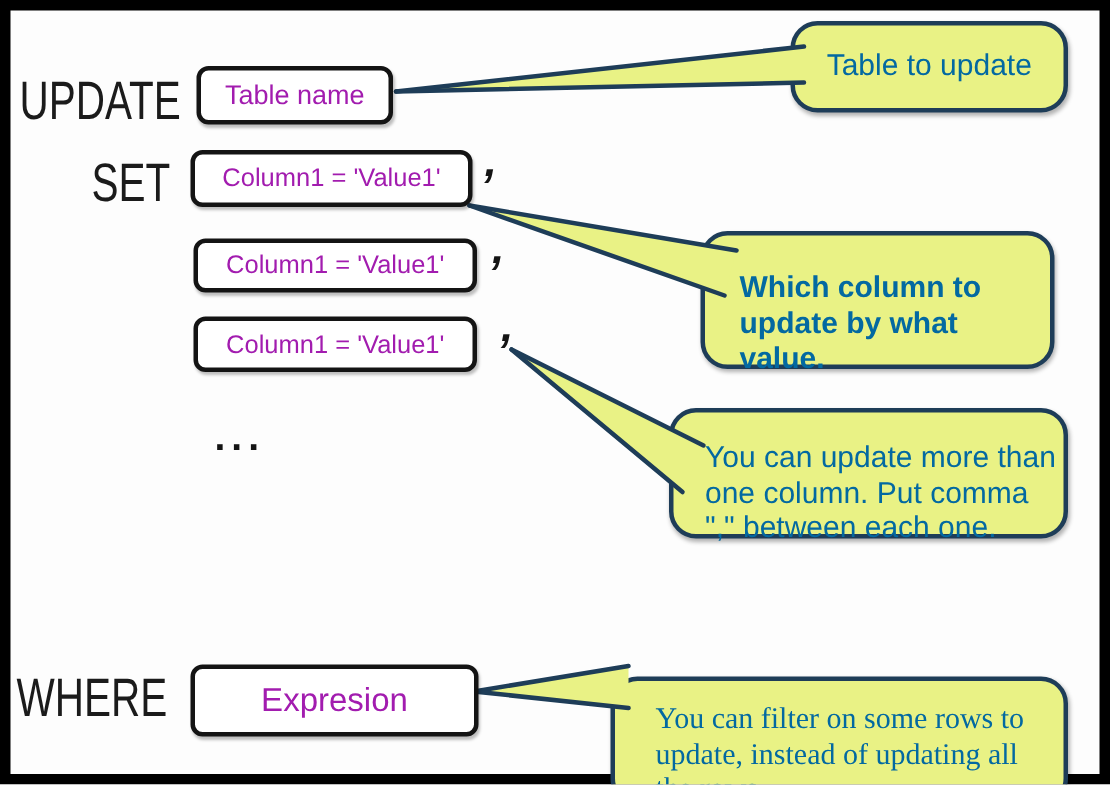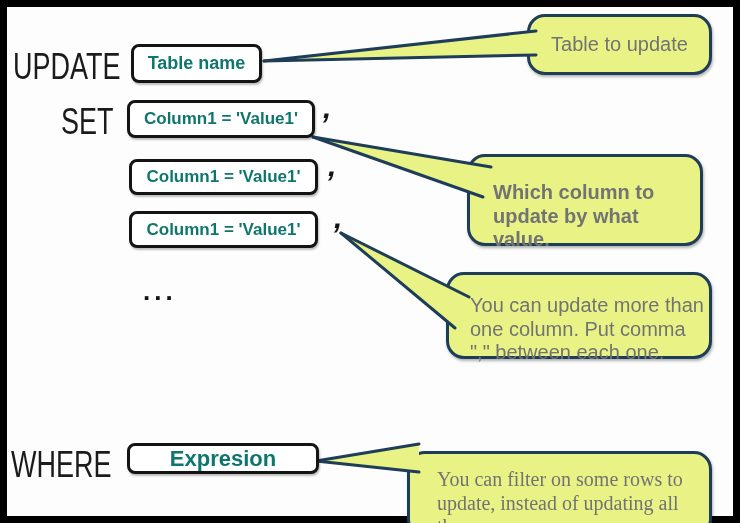--- a/index.html
+++ b/index.html
@@ -2,23 +2,23 @@
 <html><head>
 <meta charset="utf-8">
 <style>
   html,body{margin:0;padding:0;background:#fff;font-family:"Liberation Sans",sans-serif;}
   .frame{position:relative;width:740px;height:523px;background:#000;overflow:hidden;}
   .inner{position:absolute;left:7px;top:7px;width:726px;height:509px;background:#fdfdfd;}
   .kw{position:absolute;color:#1b1b1b;font-size:36px;font-weight:400;line-height:1;
       transform:scaleX(0.75);transform-origin:left top;white-space:nowrap;}
   .wbox{position:absolute;background:#fff;border:3px solid #141414;border-radius:8px;
         box-sizing:border-box;display:flex;align-items:center;justify-content:center;
-        color:#0f766e;font-weight:bold;box-shadow:1px 2px 2px rgba(0,0,0,0.25);}
+        color:#a21caf;font-weight:normal;box-shadow:1px 2px 2px rgba(0,0,0,0.25);}
   .callout{position:absolute;background:#e9f285;border:3px solid #1e3d58;border-radius:18px;
-           box-sizing:border-box;color:#737373;font-size:20px;line-height:1.18;
+           box-sizing:border-box;color:#0369a1;font-size:20px;line-height:1.18;
            white-space:pre-line;box-shadow:1px 2px 3px rgba(0,0,0,0.3);}
   .callout.center{display:flex;align-items:center;justify-content:center;white-space:nowrap;}
   .comma{position:absolute;color:#141414;font-size:30px;font-weight:bold;font-style:italic;line-height:1;}
   .dots{position:absolute;color:#141414;font-size:26px;font-weight:bold;letter-spacing:4px;line-height:1;}
   svg.overlay{position:absolute;left:0;top:0;pointer-events:none;}
 </style>
 </head>
 <body>
 
 <div class="frame">
@@ -70,14 +70,14 @@
   <div class="comma" style="left:323px;top:93px;">,</div>
 
   <div class="wbox" style="left:129px;top:159px;width:189px;height:36px;font-size:17px;">Column1 = 'Value1'</div>
   <div class="comma" style="left:328px;top:151px;">,</div>
 
   <div class="wbox" style="left:129px;top:211px;width:189px;height:37px;font-size:17px;">Column1 = 'Value1'</div>
   <div class="comma" style="left:334px;top:203px;">,</div>
 
   <div class="dots" style="left:143px;top:278px;">...</div>
 
-  <div class="wbox" style="left:127px;top:443px;width:192px;height:31px;font-size:22px;">Expresion</div>
+  <div class="wbox" style="left:127px;top:443px;width:192px;height:48px;font-size:22px;">Expresion</div>
 </div>
 
 </body></html>

